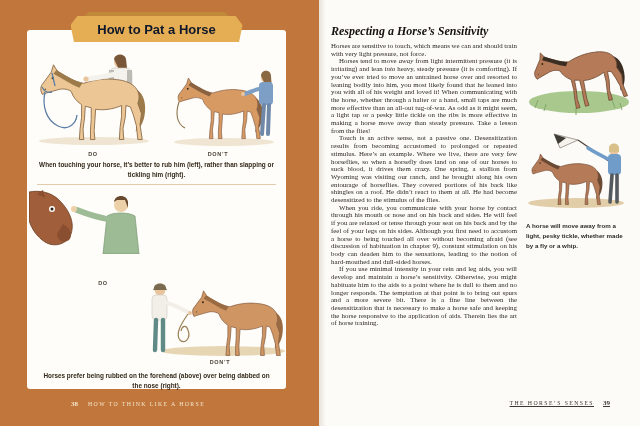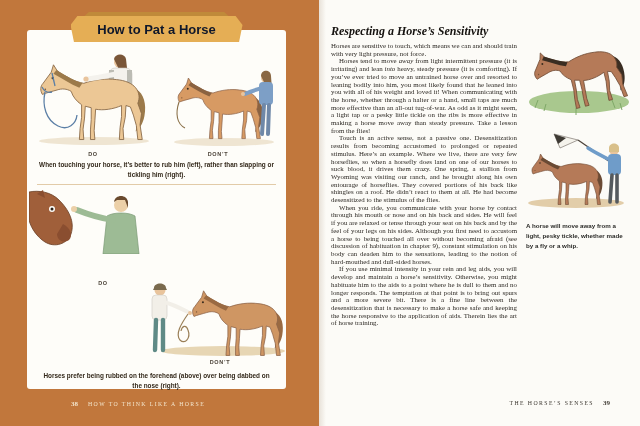--- a/index.html
+++ b/index.html
@@ -39,21 +39,21 @@
   .text-col{position:absolute;left:12px;top:24px;width:186px;color:#2c2823;}
   .heading{font-weight:bold;font-style:italic;font-size:12px;color:#15120f;margin:0 0 3px 0;}
   .text-col p{margin:0;font-size:6.9px;line-height:7.7px;text-align:justify;}
   .text-col p.indent{text-indent:8px;}
   .sidebar{position:absolute;left:207px;top:8px;width:108px;}
   .sidebar .fig2{margin-top:10px;}
   .sidebar-caption{margin-top:7px;width:102px;
             font-family:"Liberation Sans",sans-serif;font-weight:bold;
             font-size:6.2px;line-height:1.6;color:#2b2b28;}
   .footer-right{position:absolute;right:30px;top:399px;display:flex;align-items:baseline;gap:9px;
-                color:#3c3730;}
+                color:#3c3730;text-decoration:underline;}
   .footer-right .rtitle{font-size:5.8px;letter-spacing:1.4px;}
   .footer-right .pnum{font-weight:bold;font-size:7px;}
 </style>
 </head>
 <body>
 
 <svg width="0" height="0" style="position:absolute" aria-hidden="true">
   <defs>
     <g id="sym-horse">
       <path fill="var(--mane,#9c7a4a)" d="M141,53 C151,59 155,73 152,89 C150,100 145,107 140,110 C144,97 144,78 137,63 Z"></path>

